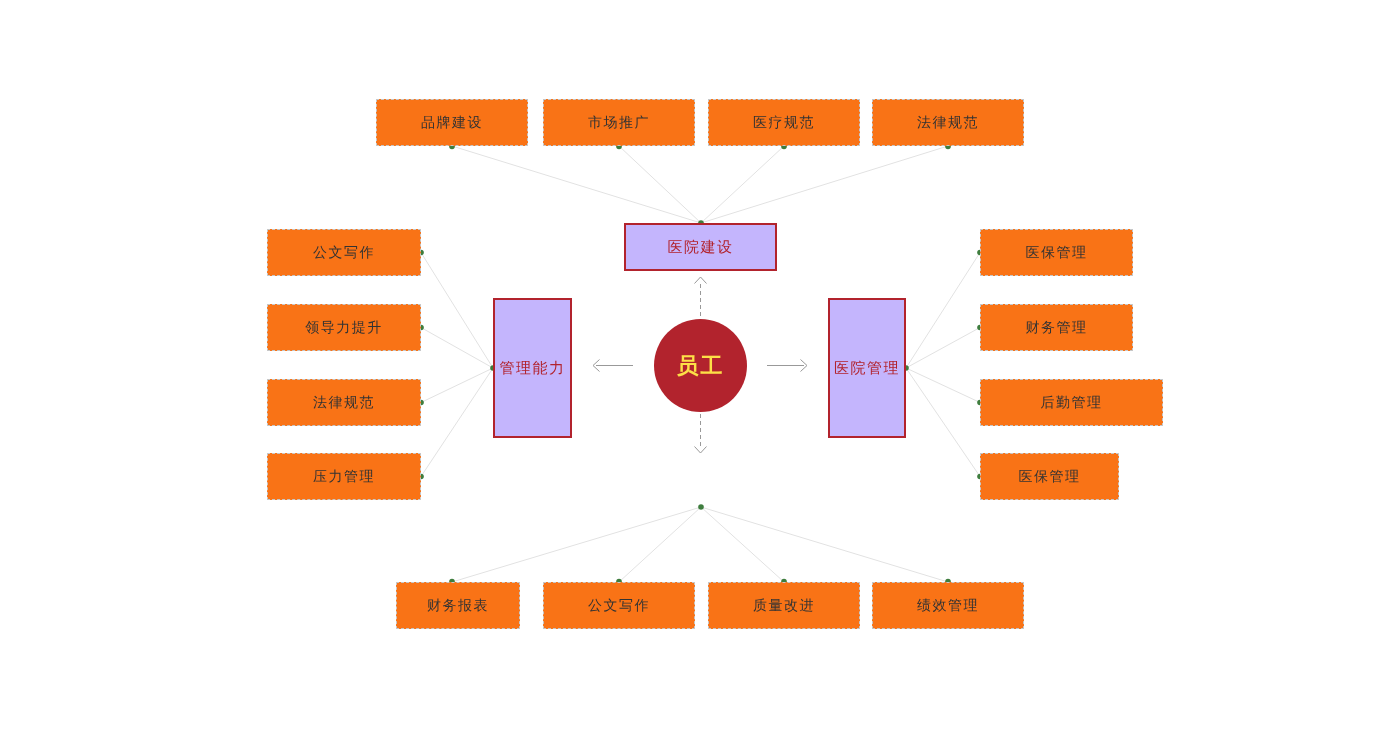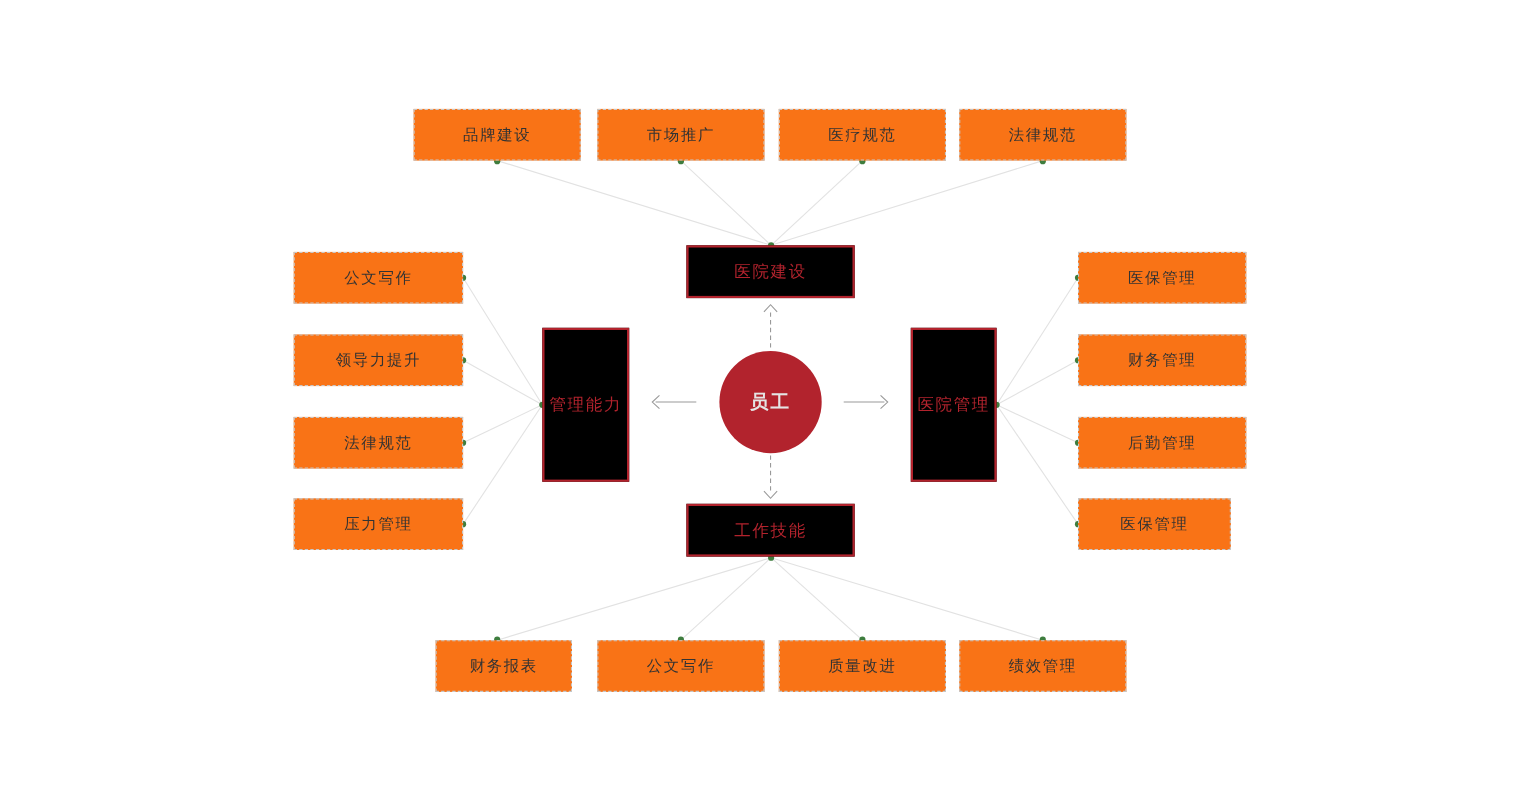--- a/index.html
+++ b/index.html
@@ -12,30 +12,30 @@
   .dot{fill:var(--dot-green,#3e7d3e);stroke:none;}
   .arrow{stroke:var(--arrow-gray,#999999);stroke-width:1;fill:none;}
   .arrow.dashed{stroke-dasharray:4 3;}
   .leaf{
     position:absolute;box-sizing:border-box;background:#f97316;
     border:1px dashed var(--leaf-border,#c7c7c7);
     display:flex;align-items:center;justify-content:center;
     font-size:14px;color:var(--leaf-text,#333333);letter-spacing:1.5px;
   }
   .branch{
-    position:absolute;box-sizing:border-box;background:#000000;
+    position:absolute;box-sizing:border-box;background:#c4b5fd;
     border:2px solid var(--accent-red,#b2232d);
     display:flex;align-items:center;justify-content:center;
     font-size:15px;color:var(--accent-red,#b2232d);letter-spacing:1.5px;
   }
   .center-node{
     position:absolute;left:654px;top:319px;width:93px;height:93px;border-radius:50%;
-    background:var(--accent-red,#b2232d);color:#e5e5e5;
+    background:var(--accent-red,#b2232d);color:#fde047;
     display:flex;align-items:center;justify-content:center;
-    font-size:17px;font-weight:600;letter-spacing:2px;
+    font-size:22px;font-weight:600;letter-spacing:2px;
   }
 </style>
 </head>
 <body>
 
 <div class="stage">
 
   <svg class="wires" viewBox="0 0 1400 729">
 
     <g>
@@ -112,28 +112,27 @@
   <div class="leaf" style="left:708px;top:99px;width:152px;height:47px">医疗规范</div>
   <div class="leaf" style="left:872px;top:99px;width:152px;height:47px">法律规范</div>
 
   <div class="leaf" style="left:267px;top:229px;width:154px;height:47px">公文写作</div>
   <div class="leaf" style="left:267px;top:304px;width:154px;height:47px">领导力提升</div>
   <div class="leaf" style="left:267px;top:379px;width:154px;height:47px">法律规范</div>
   <div class="leaf" style="left:267px;top:453px;width:154px;height:47px">压力管理</div>
 
   <div class="leaf" style="left:980px;top:229px;width:153px;height:47px">医保管理</div>
   <div class="leaf" style="left:980px;top:304px;width:153px;height:47px">财务管理</div>
-  <div class="leaf" style="left:980px;top:379px;width:153px;height:47px">后勤管理</div>
+  <div class="leaf" style="left:980px;top:379px;width:183px;height:47px">后勤管理</div>
   <div class="leaf" style="left:980px;top:453px;width:139px;height:47px">医保管理</div>
 
   <div class="leaf" style="left:396px;top:582px;width:124px;height:47px">财务报表</div>
   <div class="leaf" style="left:543px;top:582px;width:152px;height:47px">公文写作</div>
   <div class="leaf" style="left:708px;top:582px;width:152px;height:47px">质量改进</div>
   <div class="leaf" style="left:872px;top:582px;width:152px;height:47px">绩效管理</div>
 
   <div class="branch" style="left:624px;top:223px;width:153px;height:48px">医院建设</div>
   <div class="branch" style="left:493px;top:298px;width:79px;height:140px">管理能力</div>
   <div class="branch" style="left:828px;top:298px;width:78px;height:140px">医院管理</div>
-  <div class="branch" style="left:624px;top:458px;width:153px;height:48px">工作技能</div>
 
   <div class="center-node">员工</div>
 
 </div>
 
 </body></html>

